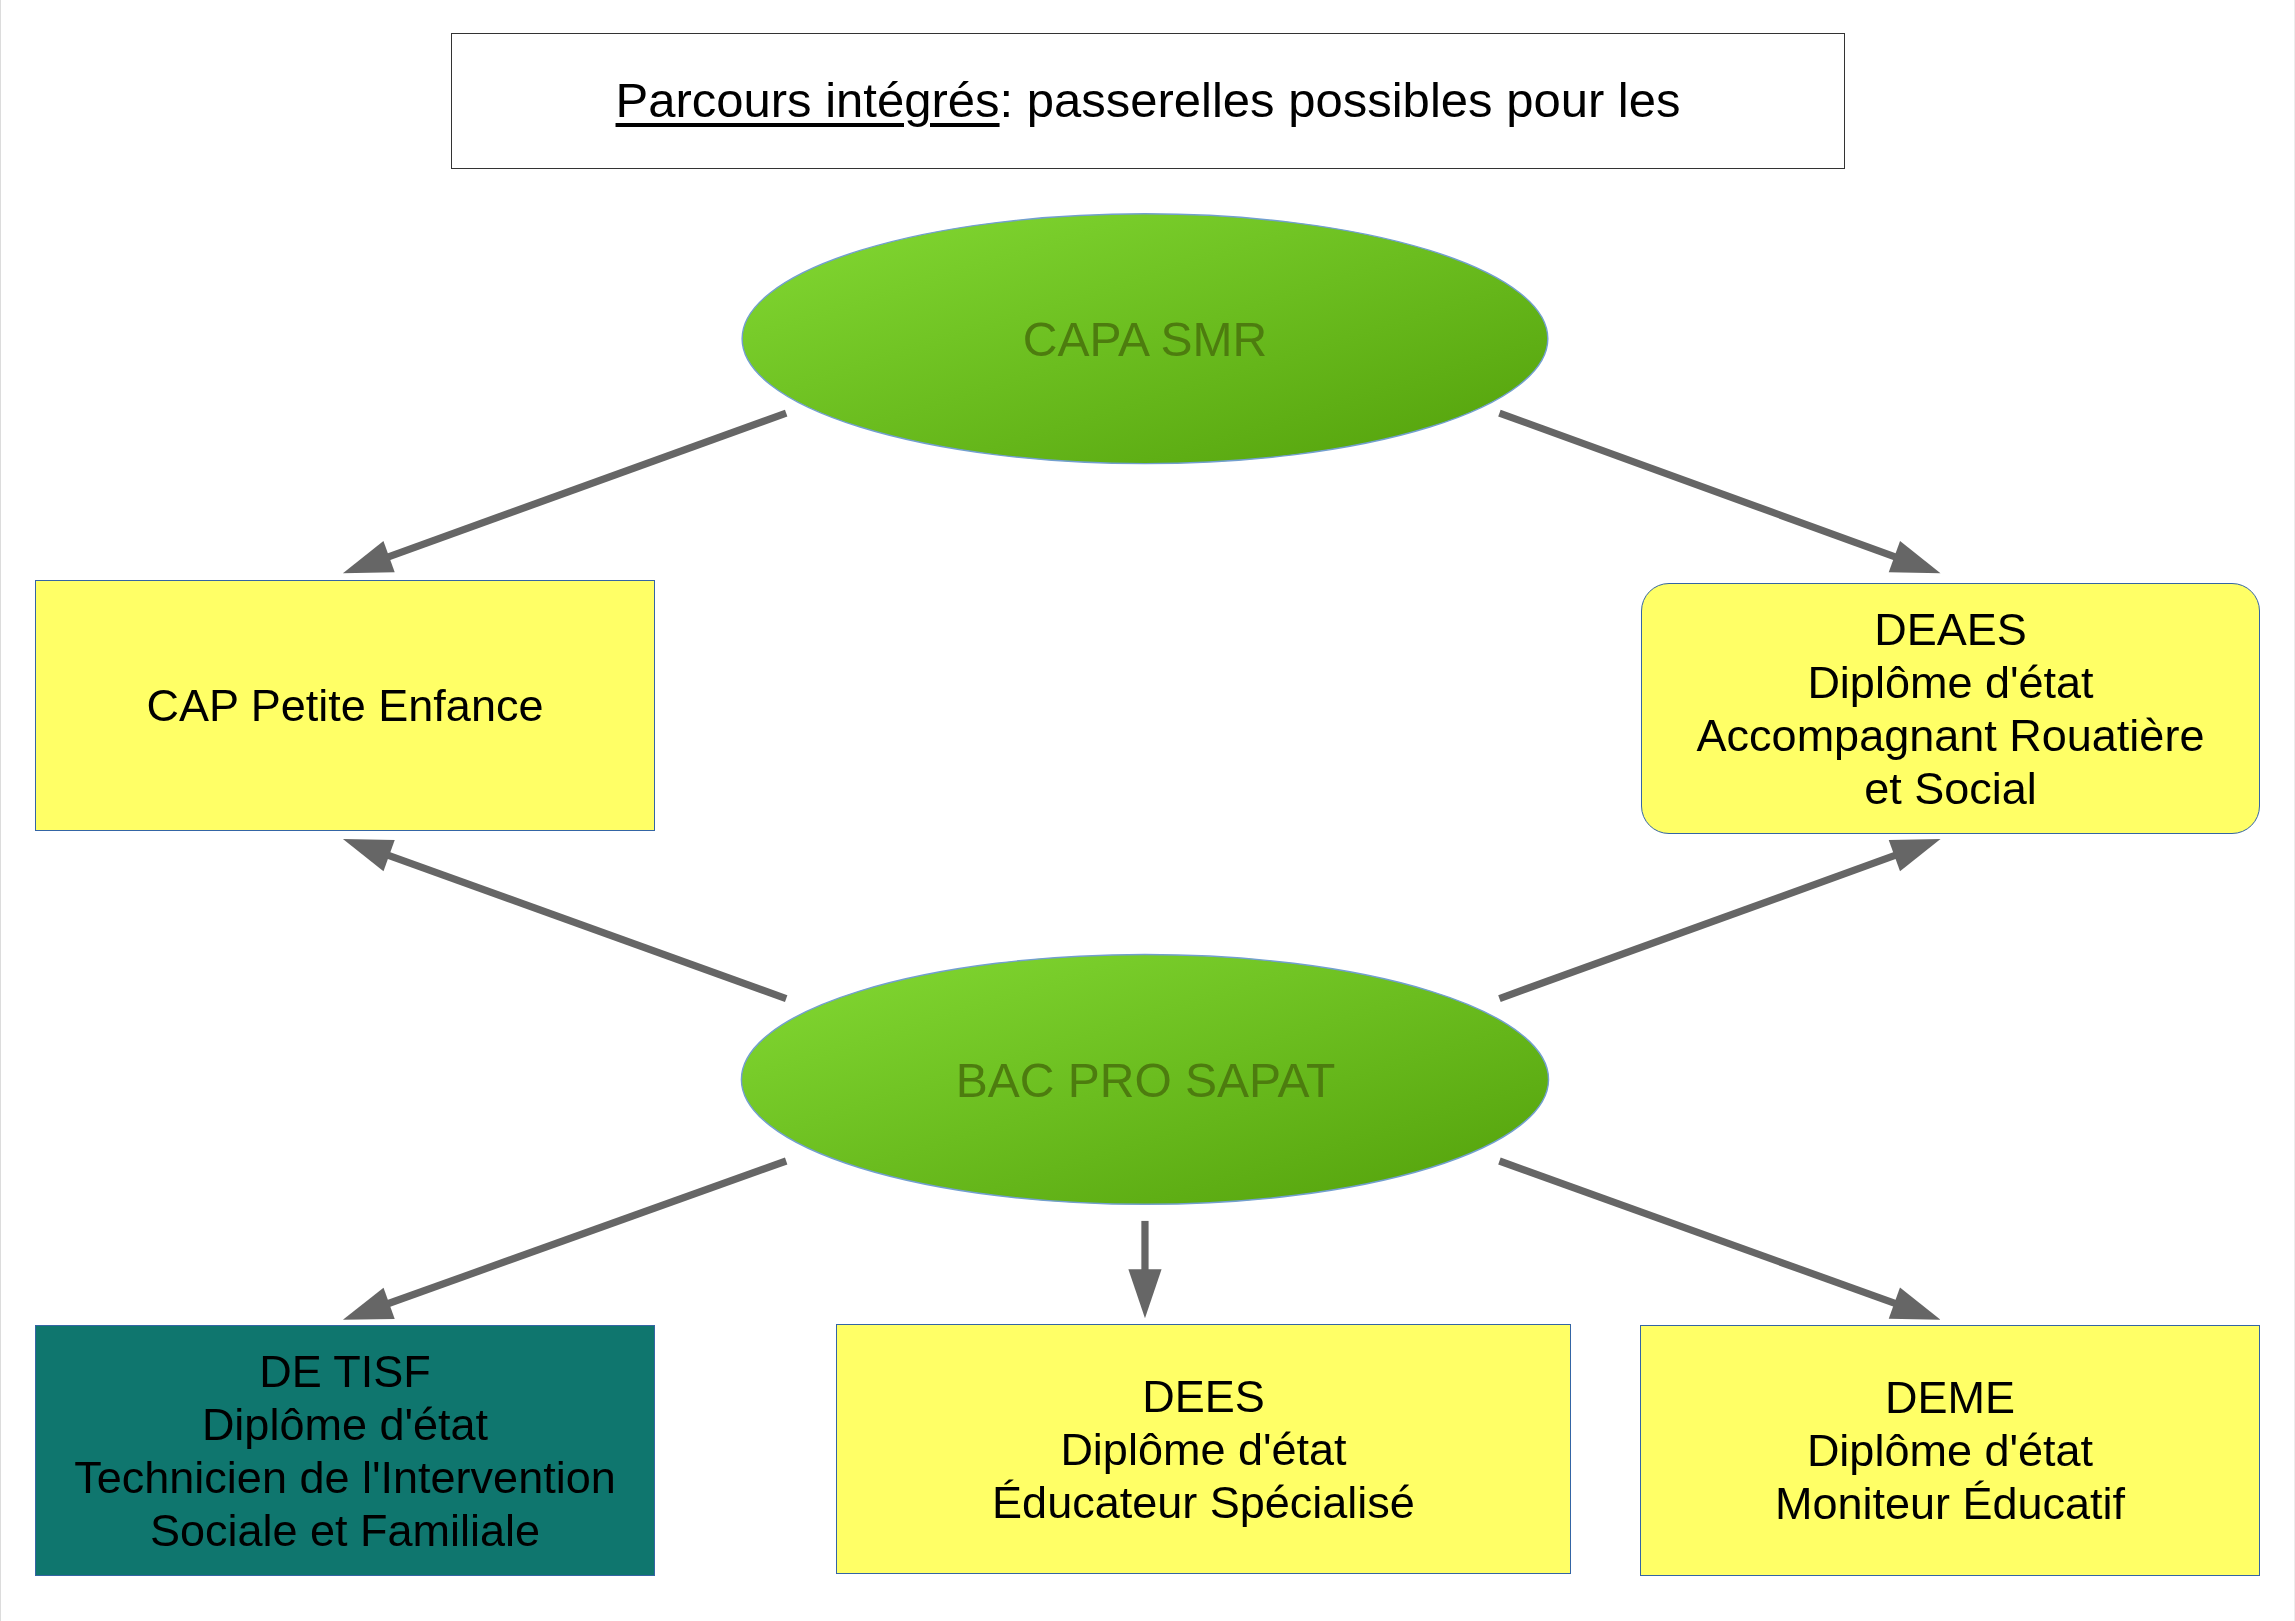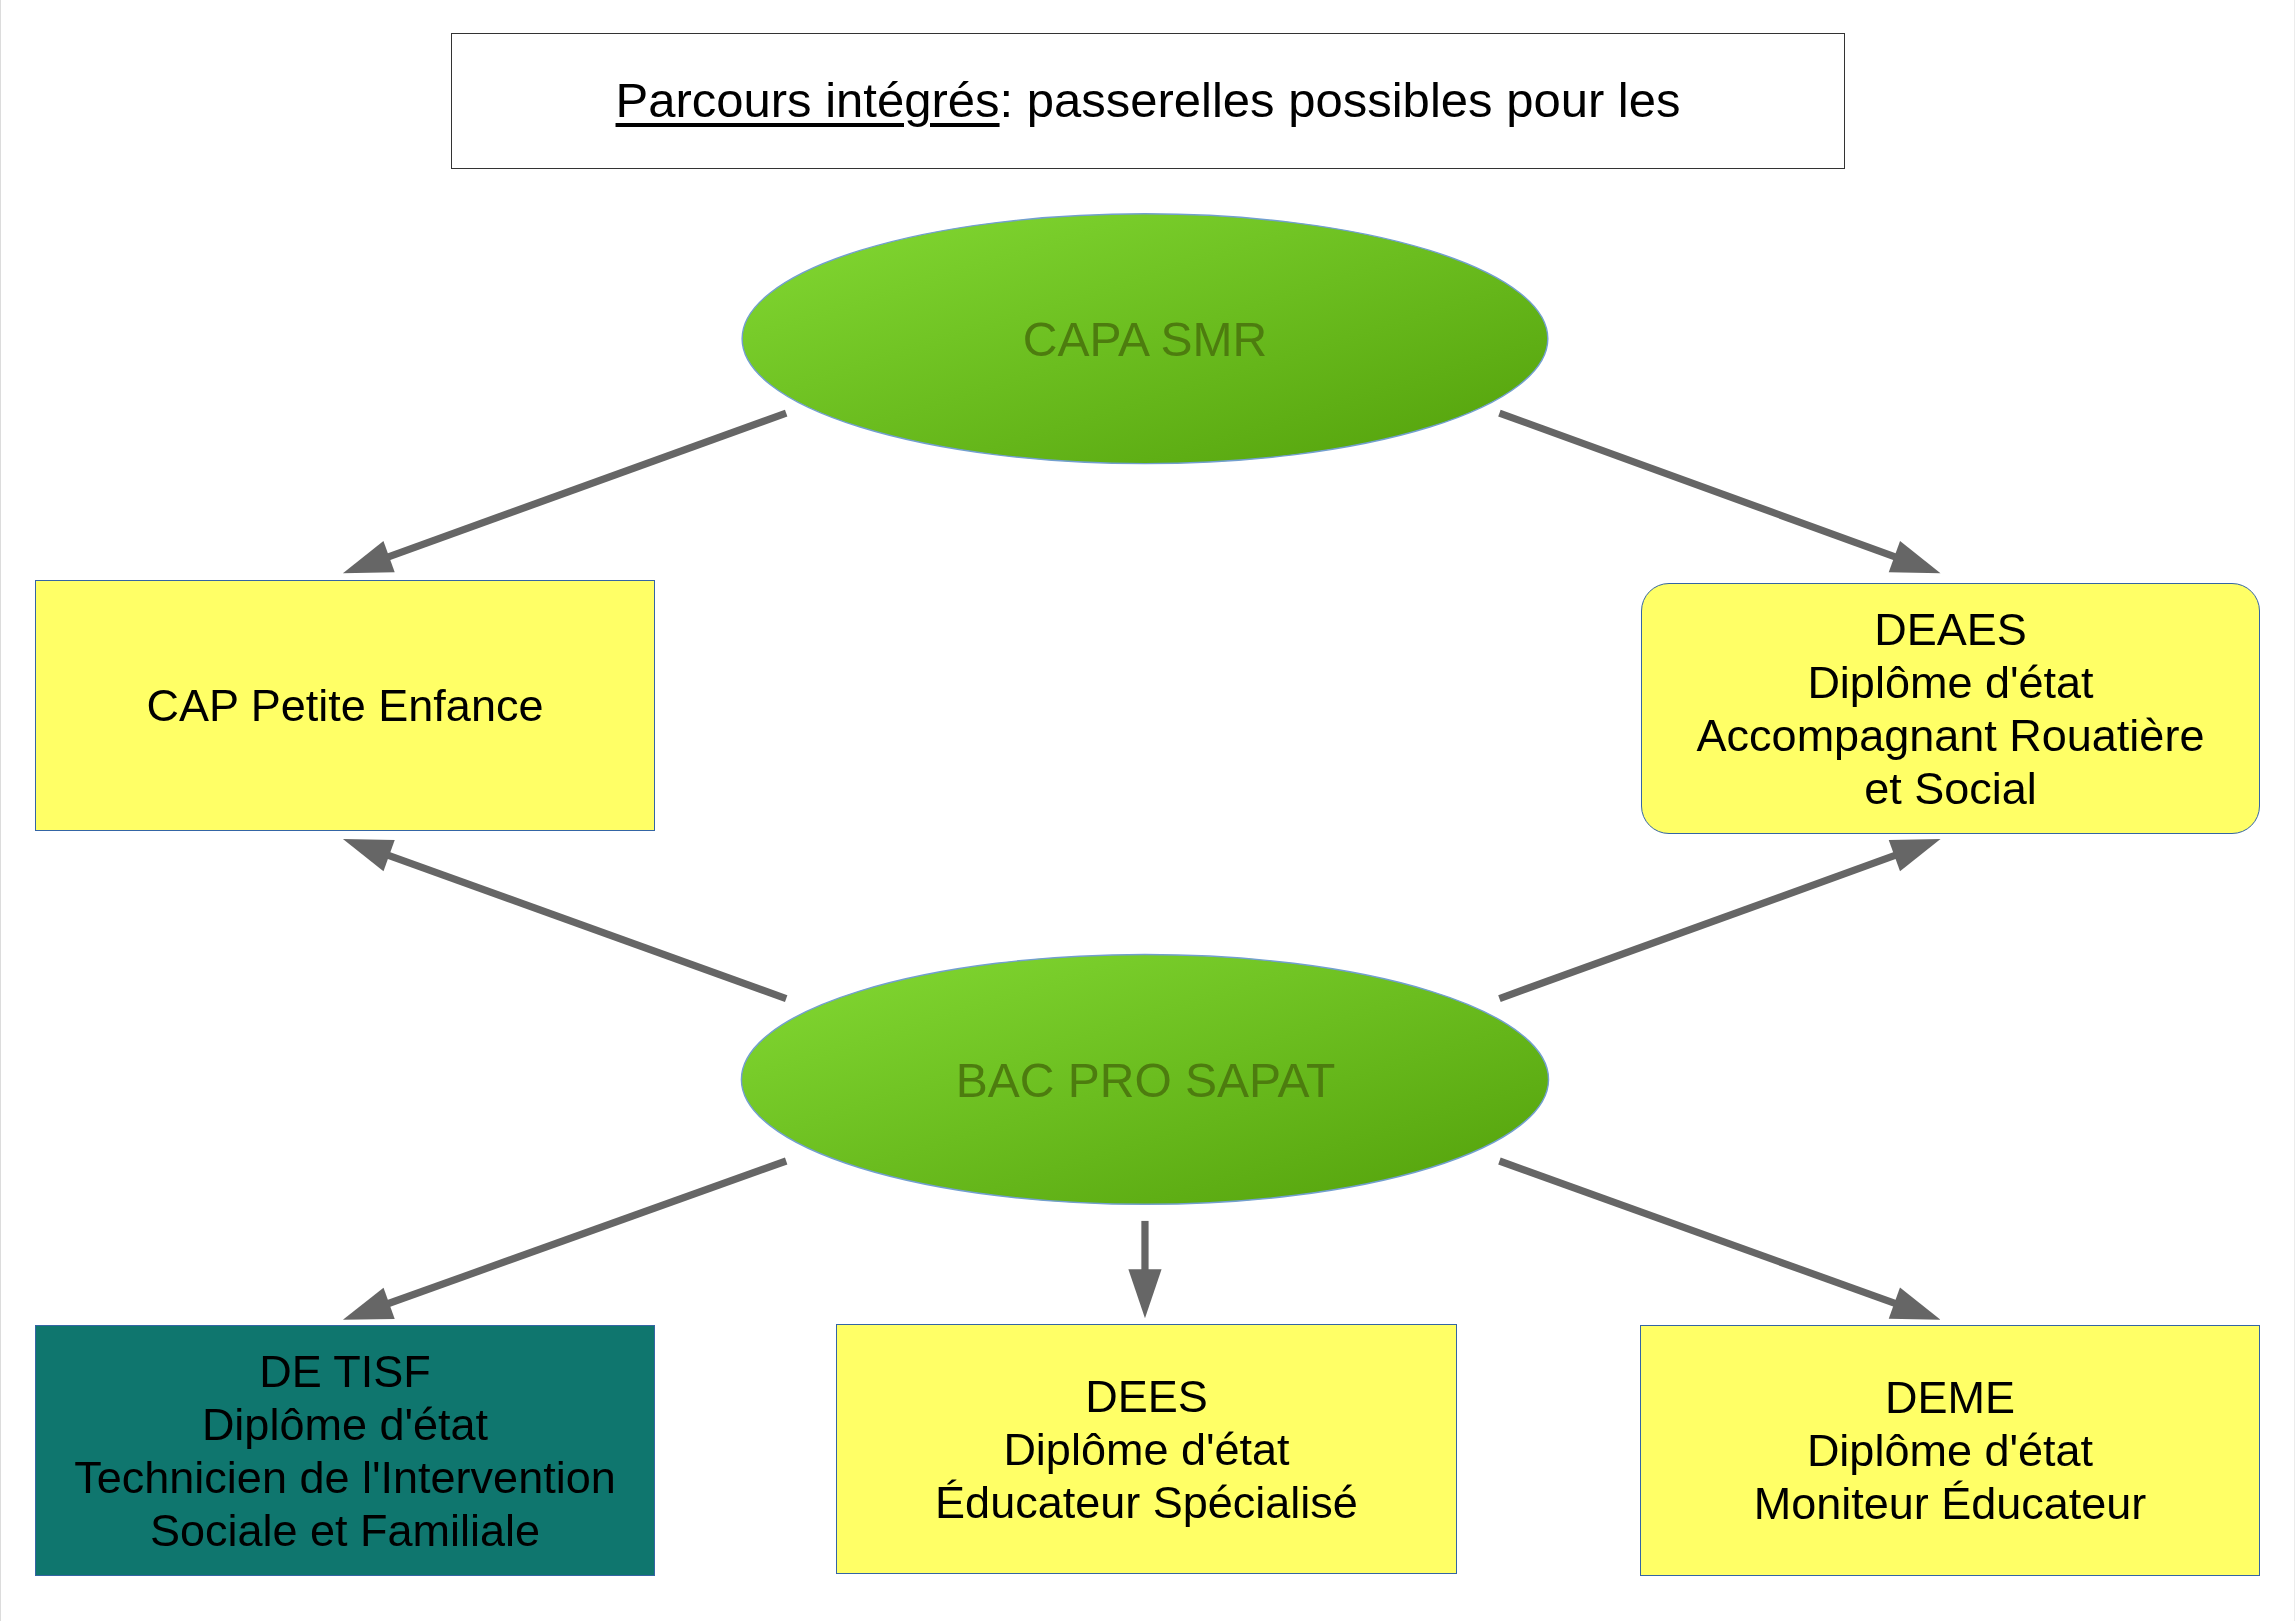--- a/index.html
+++ b/index.html
@@ -151,24 +151,24 @@
   <span class="line">et Social</span>
 </div>
 
 <div class="box" id="box-de-tisf" style="left: 35px; top: 1325px; width: 620px; height: 251px; background: #0f766e; border-color: rgb(52, 101, 164);">
   <span class="line">DE TISF</span>
   <span class="line">Diplôme d'état</span>
   <span class="line">Technicien de l'Intervention</span>
   <span class="line">Sociale et Familiale</span>
 </div>
 
-<div class="box" id="box-dees" style="left: 836px; top: 1324px; width: 621px; height: 250px; background: rgb(255, 255, 102); border-color: rgb(52, 101, 164);">
+<div class="box" id="box-dees" style="left: 836px; top: 1324px; width: 735px; height: 250px; background: rgb(255, 255, 102); border-color: rgb(52, 101, 164);">
   <span class="line">DEES</span>
   <span class="line">Diplôme d'état</span>
   <span class="line">Éducateur Spécialisé</span>
 </div>
 
 <div class="box" id="box-deme" style="left: 1640px; top: 1325px; width: 620px; height: 251px; background: rgb(255, 255, 102); border-color: rgb(52, 101, 164);">
   <span class="line">DEME</span>
   <span class="line">Diplôme d'état</span>
-  <span class="line">Moniteur Éducateur</span>
+  <span class="line">Moniteur Éducatif</span>
 </div>
 
 
 </body></html>

